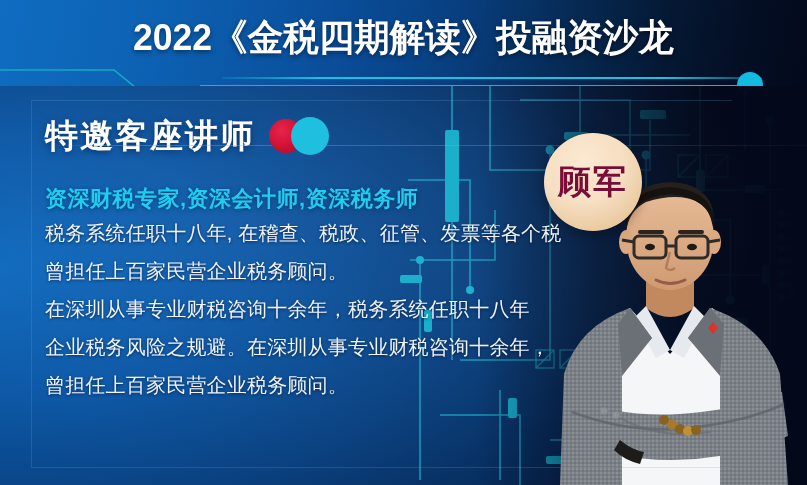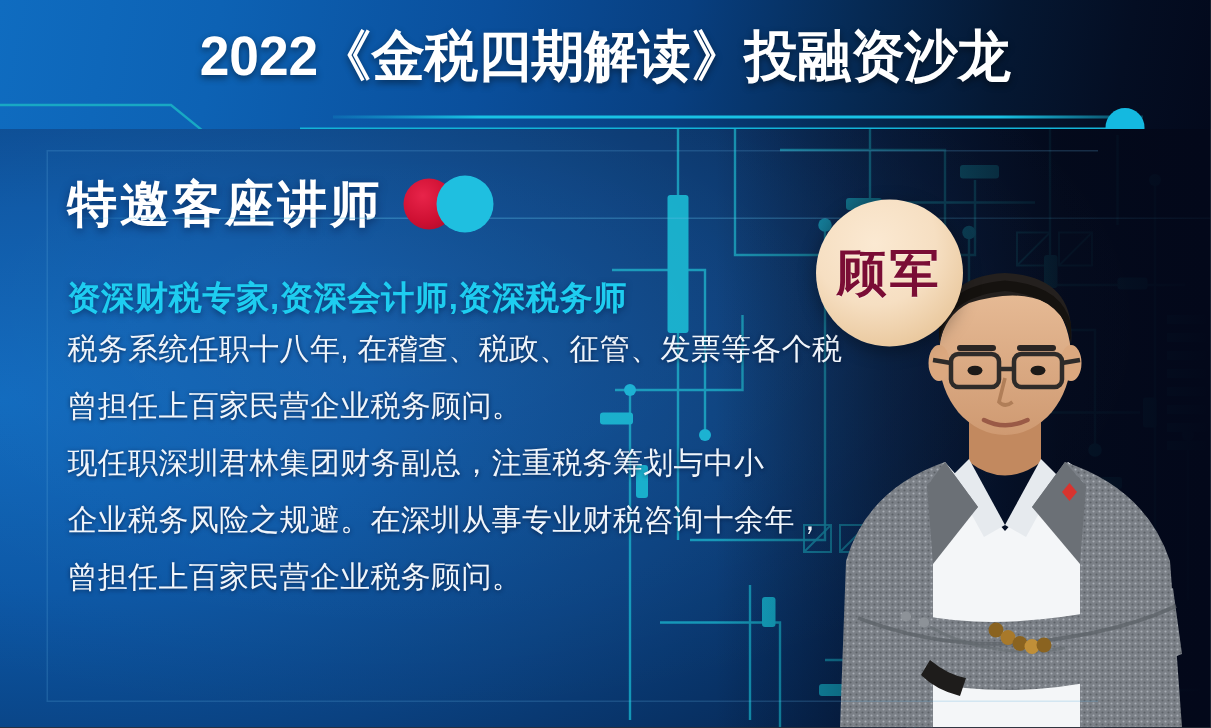--- a/index.html
+++ b/index.html
@@ -310,21 +310,21 @@
         <div class="dot-red"></div>
         <div class="dot-cyan"></div>
       </div>
     </div>
 
     <div class="subtitle">资深财税专家,资深会计师,资深税务师</div>
 
     <div class="body-text">
       <p>税务系统任职十八年, 在稽查、税政、征管、发票等各个税</p>
       <p>曾担任上百家民营企业税务顾问。</p>
-      <p>现任职深圳君林集团财务副总，注重税务筹划与中小</p>
+      <p>在深圳从事专业财税咨询十余年，税务系统任职十八年</p>
       <p>企业税务风险之规避。在深圳从事专业财税咨询十余年，</p>
       <p>曾担任上百家民营企业税务顾问。</p>
     </div>
   </div>
 
   <div class="badge">
     <span class="badge-text">顾军</span>
   </div>
 
 </div>

